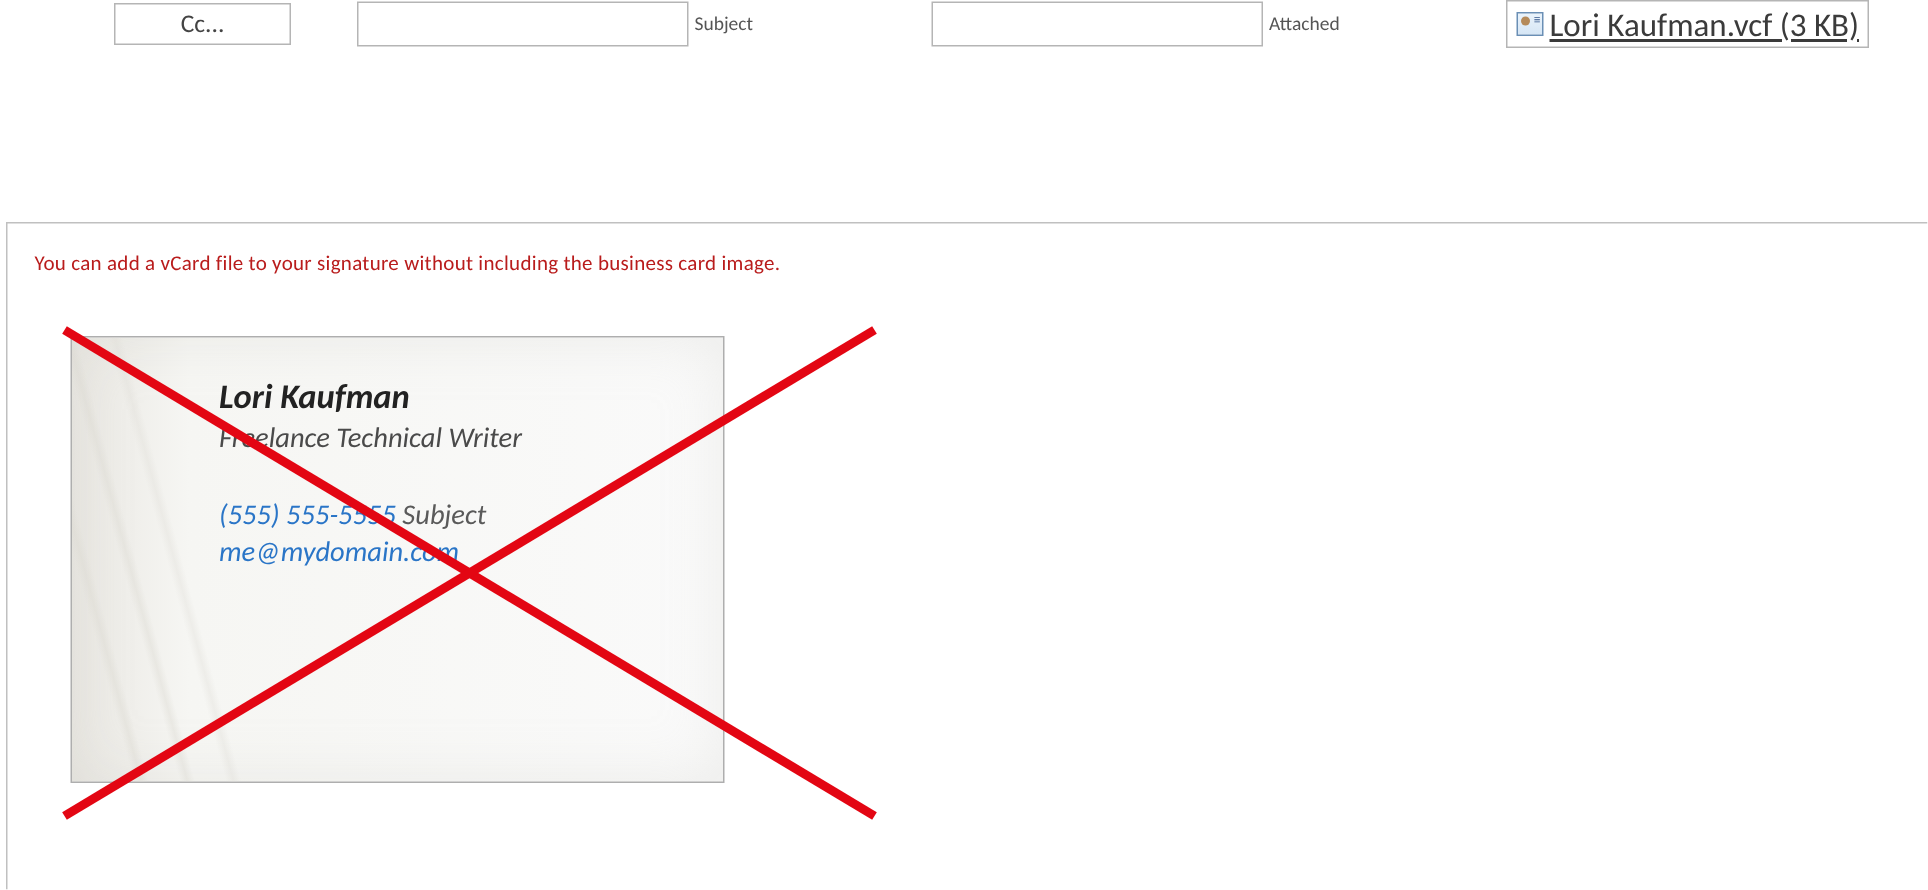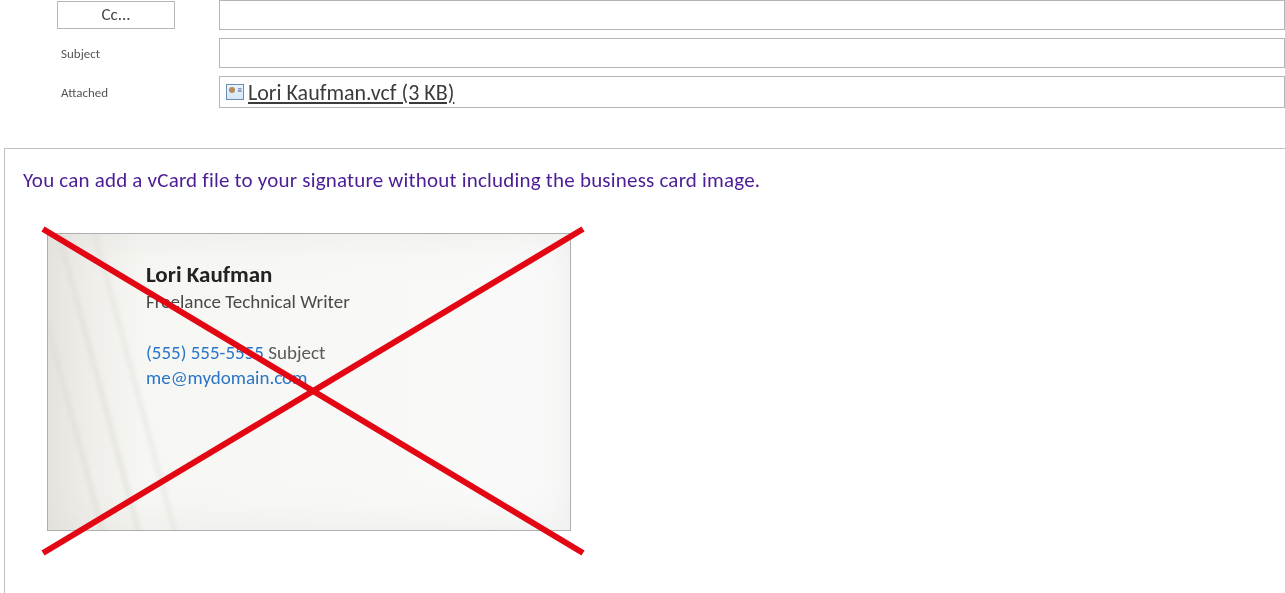--- a/index.html
+++ b/index.html
@@ -6,22 +6,21 @@
     body {
       font-family: "Segoe UI", Calibri, Arial, sans-serif;
       background: #ffffff;
       width: 1285px;
       height: 593px;
       overflow: hidden;
       position: relative;
     }
     .header-area {
       display: flex;
-      flex-direction: column;
-      padding-left: 57px;
+      padding-left: 76px;
       padding-top: 0;
     }
     .row {
       display: flex;
       align-items: center;
       margin-bottom: 8px;
     }
     .cc-button {
       width: 118px;
       height: 28px;
@@ -97,40 +96,41 @@
       left: 4px;
       right: 0;
       top: 148px;
       bottom: 0;
       border: 1px solid #c0c0c0;
       border-right: none;
       border-bottom: none;
       padding: 18px 18px;
     }
     .body-text {
-      font-size: 21px;
-      color: #4c1d95;
+      font-size: 14px;
+      color: #b91c1c;
       margin-bottom: 30px;
       letter-spacing: 0.2px;
     }
     .card-wrapper {
       position: relative;
       width: 538px;
       height: 326px;
       margin-left: 12px;
     }
     .business-card {
       position: absolute;
       left: 12px;
       top: 10px;
-      width: 524px;
+      width: 436px;
       height: 298px;
       border: 1px solid #aeaeae;
       background: linear-gradient(to right, #e9e7e2 0%, #f6f6f3 18%, #fafafa 100%);
       box-shadow: inset 0 0 40px rgba(200,200,190,0.25);
+      font-style: italic;
     }
     .card-bg-lines {
       position: absolute;
       inset: 0;
       opacity: 0.5;
       background:
         linear-gradient(75deg, transparent 0%, transparent 8%, rgba(220,218,210,0.9) 9%, transparent 10%,
                         transparent 14%, rgba(218,216,208,0.8) 15%, transparent 16%,
                         transparent 20%, rgba(222,220,214,0.7) 21%, transparent 22%);
     }

